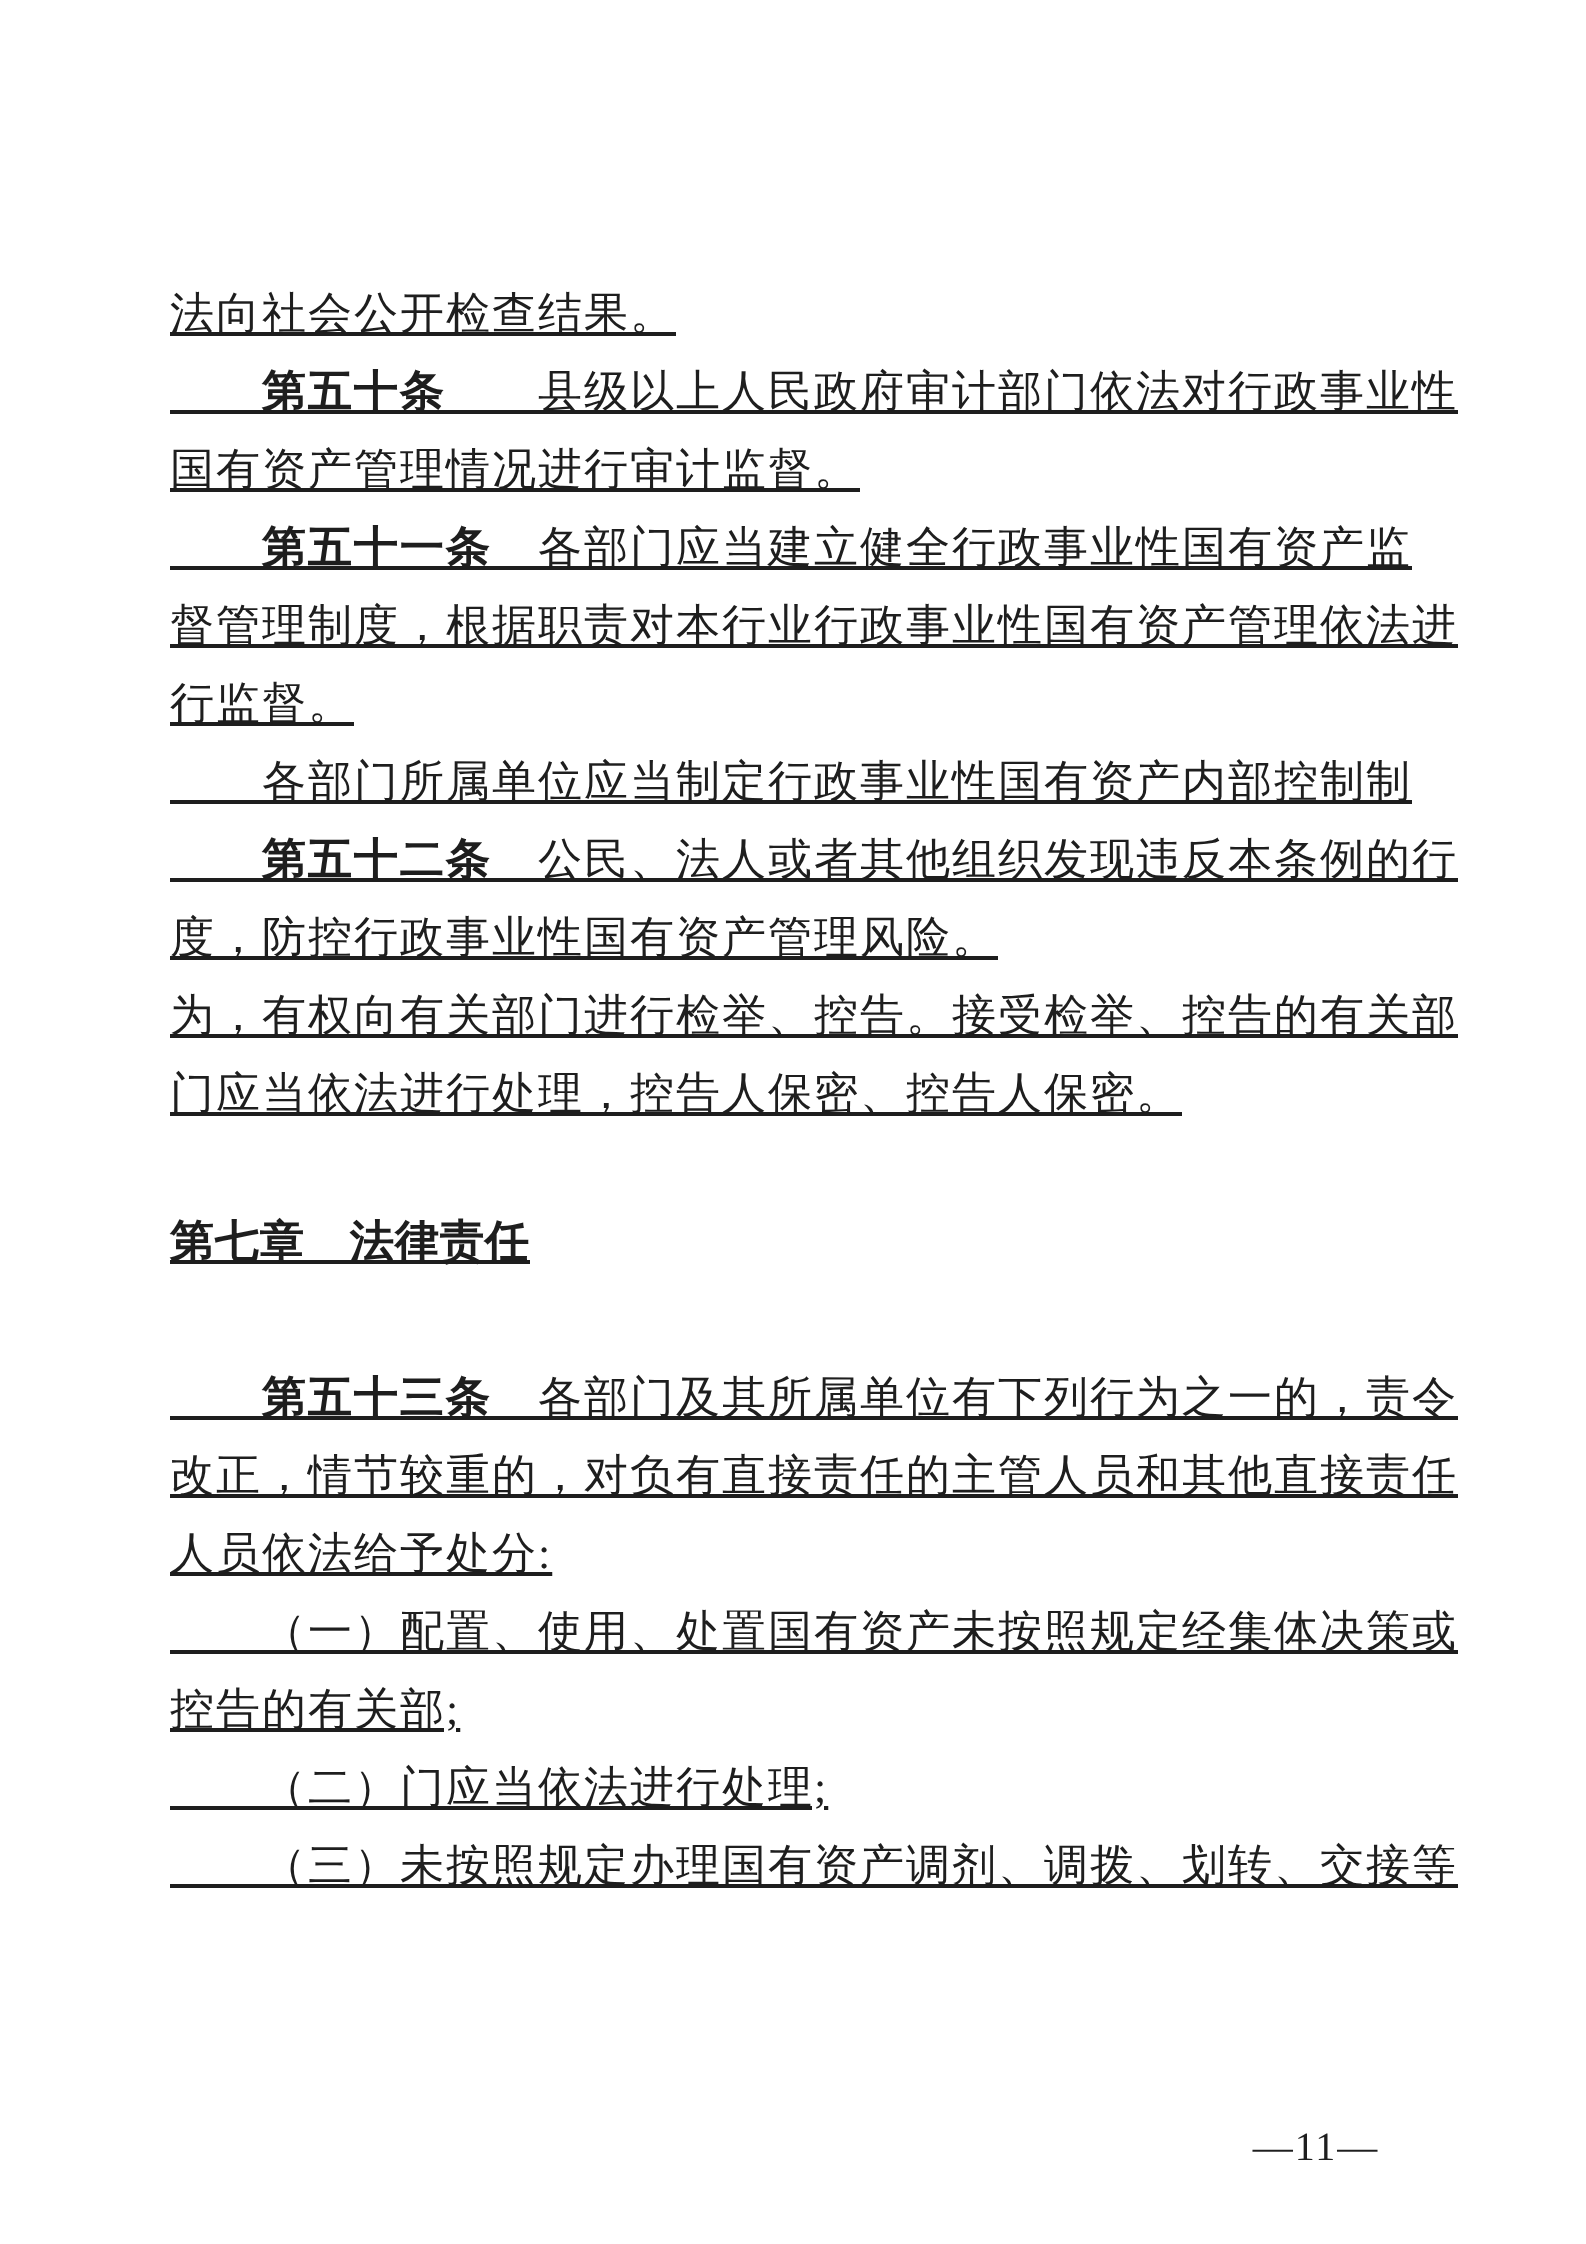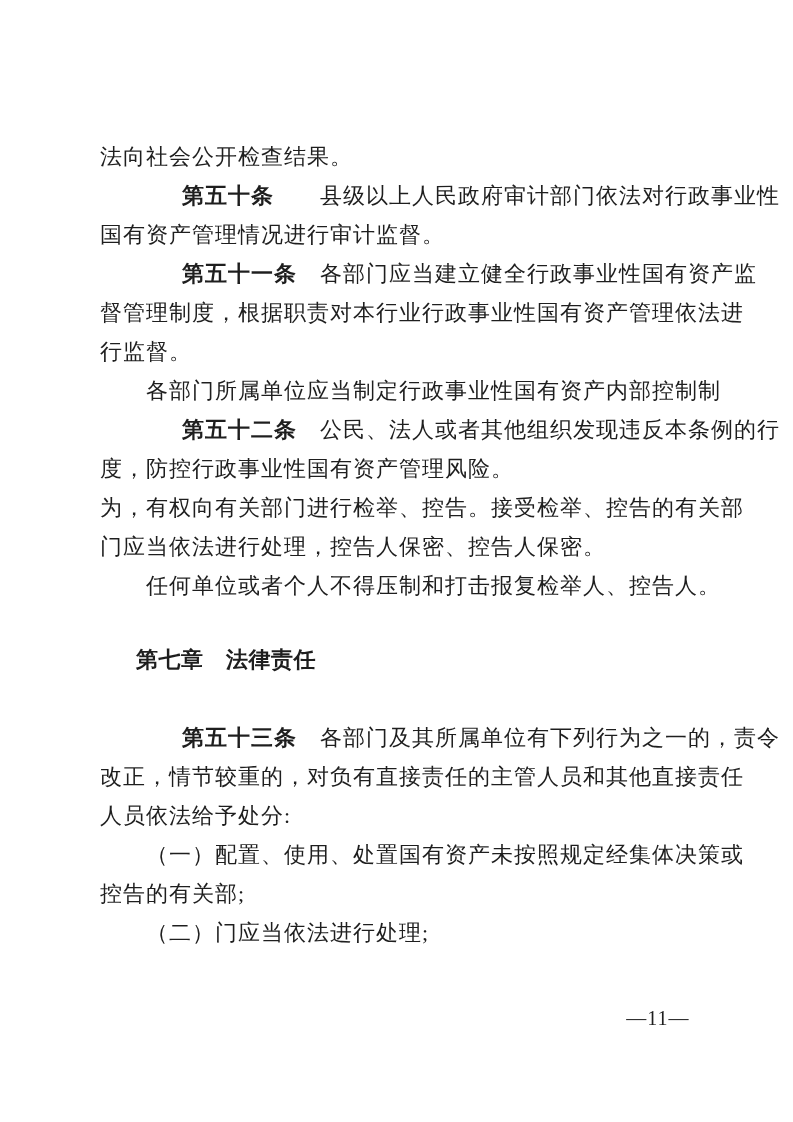--- a/index.html
+++ b/index.html
@@ -12,51 +12,51 @@
     width: 793px;
     height: 1122px;
     margin: 0 auto;
     background: #ffffff;
     overflow: hidden;
     color: #1e1e1e;
     font-family: "Liberation Serif", serif;
   }
   .doc-body {
     position: absolute;
-    left: 100px;
+    left: 85px;
     top: 137px;
     width: 660px;
+    text-decoration: underline;
   }
   .line {
     height: 39px;
     line-height: 39px;
     font-size: 22px;
     letter-spacing: 1px;
     white-space: pre;
     text-align: left;
   }
   .line .term {
     font-family: "Liberation Sans", sans-serif;
     font-weight: 700;
-    margin-left: 36px;
   }
   .line.chapter {
     margin-top: 35px;
     margin-bottom: 39px;
     text-align: left;
     letter-spacing: 0.5px;
   }
   .line.chapter span {
     font-family: "Liberation Sans", sans-serif;
     font-weight: 700;
   }
   .page-number {
     position: absolute;
     left: 618px;
-    top: 1004px;
+    top: 1060px;
     width: 80px;
     height: 28px;
     line-height: 28px;
     font-size: 20px;
     letter-spacing: 1px;
     text-align: center;
     font-family: "Liberation Serif", serif;
     color: #1e1e1e;
   }
 </style>
@@ -69,23 +69,23 @@
       <div class="line"><span>　　</span><span class="term">第五十条</span><span>　　县级以上人民政府审计部门依法对行政事业性</span></div>
       <div class="line"><span>国有资产管理情况进行审计监督。</span></div>
       <div class="line"><span>　　</span><span class="term">第五十一条</span><span>　各部门应当建立健全行政事业性国有资产监</span></div>
       <div class="line"><span>督管理制度，根据职责对本行业行政事业性国有资产管理依法进</span></div>
       <div class="line"><span>行监督。</span></div>
       <div class="line"><span>　　各部门所属单位应当制定行政事业性国有资产内部控制制</span></div>
       <div class="line"><span>　　</span><span class="term">第五十二条</span><span>　公民、法人或者其他组织发现违反本条例的行</span></div>
       <div class="line"><span>度，防控行政事业性国有资产管理风险。</span></div>
       <div class="line"><span>为，有权向有关部门进行检举、控告。接受检举、控告的有关部</span></div>
       <div class="line"><span>门应当依法进行处理，控告人保密、控告人保密。</span></div>
-      <div class="line"><span>　　任何单位或者个人不得压制和打击报复检举人、控告人。</span></div>
       <div class="line chapter"><span class="term">第七章　法律责任</span></div>
       <div class="line"><span>　　</span><span class="term">第五十三条</span><span>　各部门及其所属单位有下列行为之一的，责令</span></div>
       <div class="line"><span>改正，情节较重的，对负有直接责任的主管人员和其他直接责任</span></div>
       <div class="line"><span>人员依法给予处分:</span></div>
       <div class="line"><span>　　（一）配置、使用、处置国有资产未按照规定经集体决策或</span></div>
       <div class="line"><span>控告的有关部;</span></div>
       <div class="line"><span>　　（二）门应当依法进行处理;</span></div>
+      <div class="line"><span>　　（三）未按照规定办理国有资产调剂、调拨、划转、交接等</span></div>
     </div>
   <div class="page-number">—11—</div>
 </div>
 
 </body></html>

